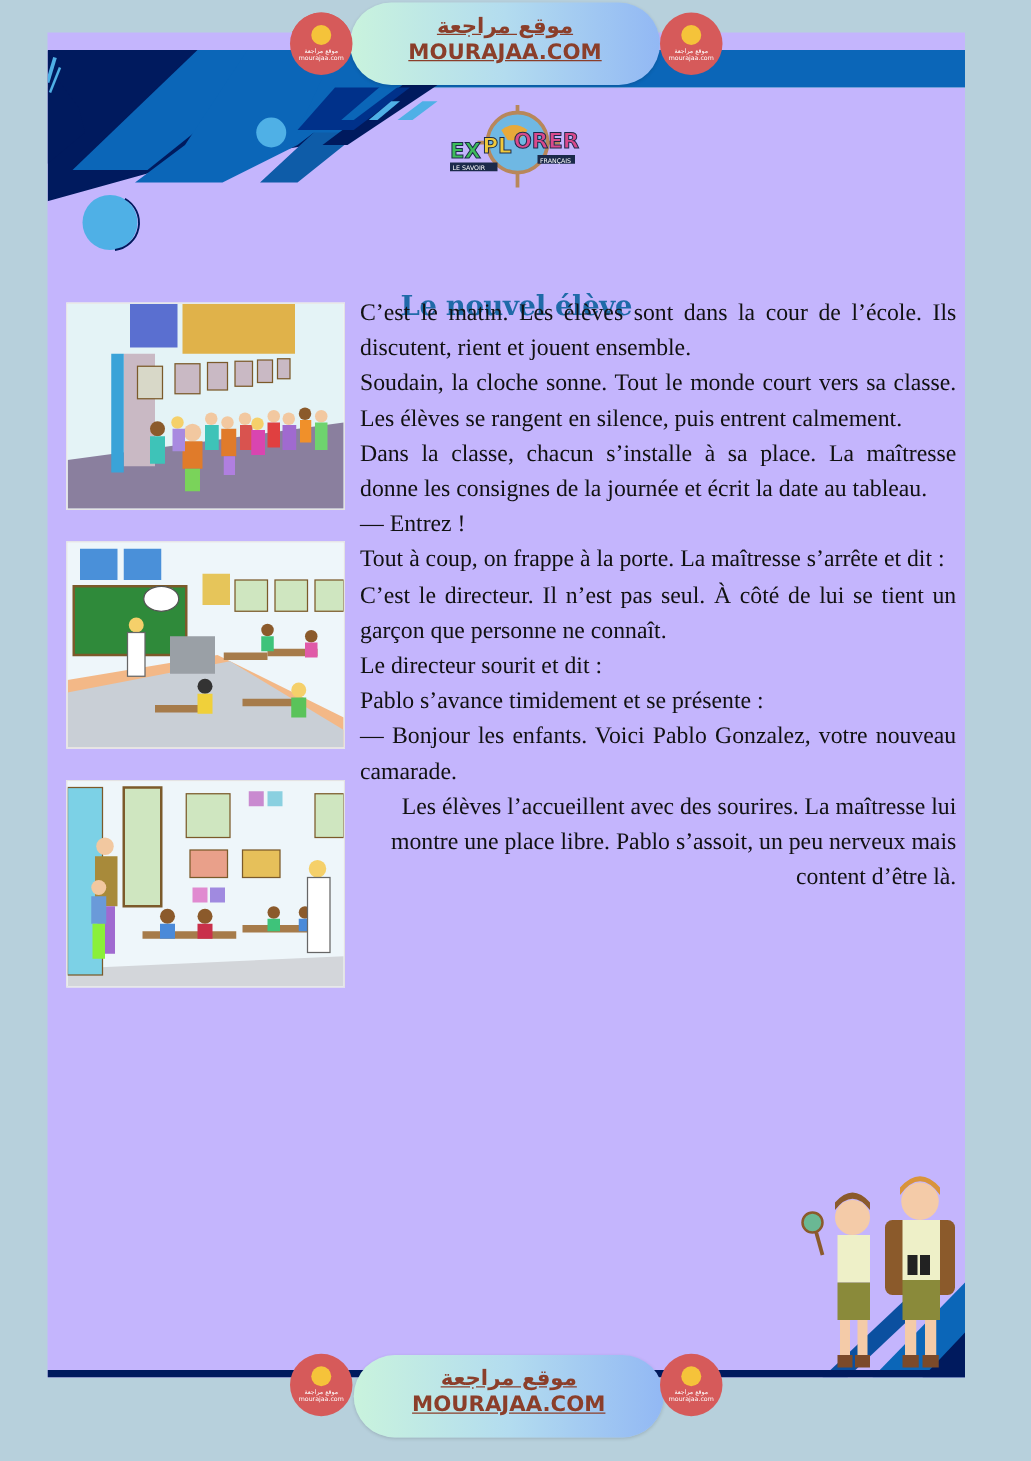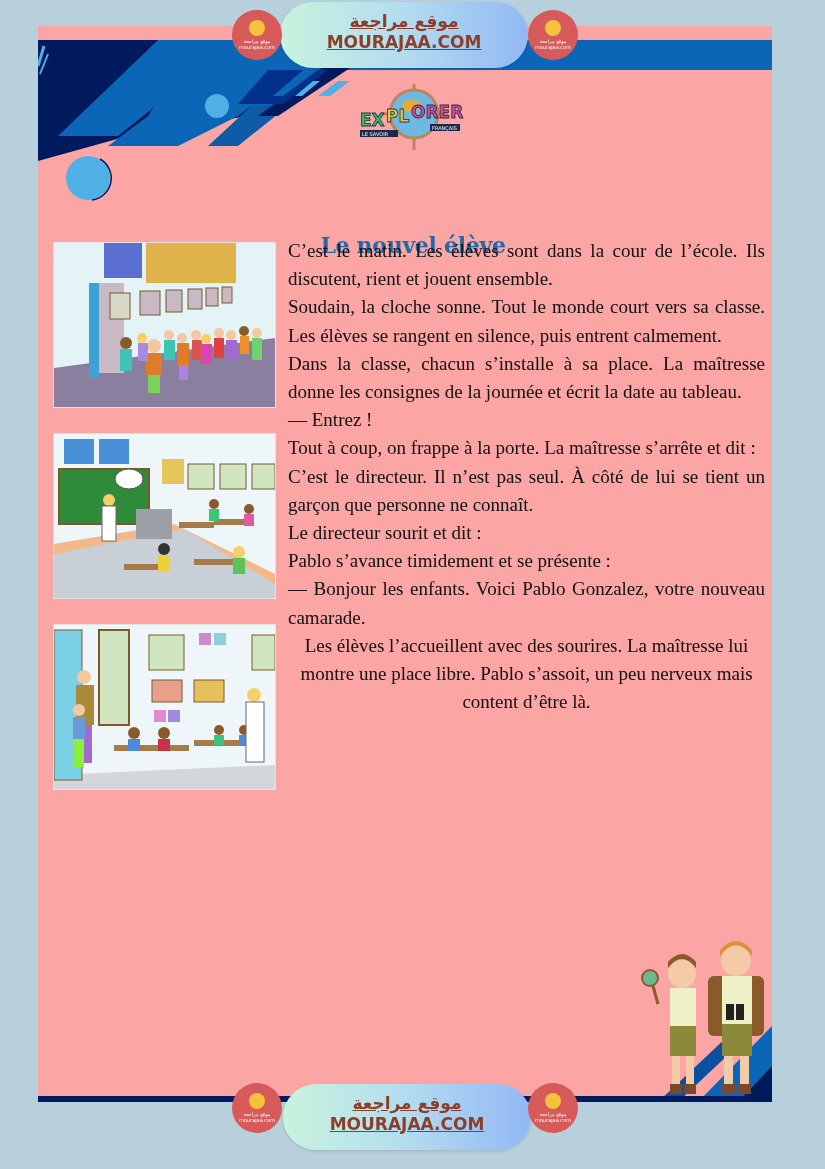--- a/index.html
+++ b/index.html
@@ -1,27 +1,27 @@
 <!DOCTYPE html>
 <html><head>
 <meta charset="utf-8">
 <style>
   html,body{margin:0;padding:0;}
   body{width:825px;height:1169px;background:#b7d0dc;position:relative;overflow:hidden;font-family:"Liberation Serif","DejaVu Serif",serif;}
-  .page{position:absolute;left:38px;top:26px;width:734px;height:1076px;background:#fca5a5;overflow:hidden;}
+  .page{position:absolute;left:38px;top:26px;width:734px;height:1076px;background:#c4b5fd;overflow:hidden;}
   .deco{position:absolute;left:0;top:0;}
   .bottom-line{position:absolute;left:0;bottom:0;width:100%;height:6px;background:#001a5e;}
   .logo{position:absolute;left:318px;top:58px;width:110px;height:68px;}
   .title{position:absolute;left:0;top:170px;width:750px;text-align:center;font-family:"DejaVu Serif",serif;font-weight:bold;font-size:22px;color:#1f6aa8;letter-spacing:-0.3px;margin-top:36px;}
   .pics{position:absolute;left:15px;top:216px;width:223px;}
   .pic{width:223px;height:166px;border:1px solid #e3e3e3;box-sizing:border-box;margin-bottom:25px;position:relative;overflow:hidden;background:#f4f8fb;}
   .pic svg{display:block;}
   .story{position:absolute;left:250px;top:211px;width:477px;font-size:19px;line-height:28.2px;color:#111;text-align:justify;}
   .story p{margin:0;}
-  .story .last{text-align:center;}
+  .story .last{text-align:right;}
   .banner{position:absolute;width:248px;height:66px;border-radius:34px;background:linear-gradient(90deg,#c9f3dd 0%,#b3dcef 50%,#92b8f4 100%);text-align:center;box-shadow:0 1px 3px rgba(0,0,0,0.15);}
   .banner .ar{font-family:"DejaVu Sans",sans-serif;font-weight:bold;font-size:17px;color:#8b3e2a;text-decoration:underline;margin-top:9px;line-height:20px;direction:rtl;}
   .banner .en{font-family:"DejaVu Sans",sans-serif;font-weight:bold;font-size:17px;color:#8b3e2a;text-decoration:underline;line-height:22px;}
   .badge{position:absolute;width:50px;height:50px;border-radius:50%;background:#d65a5a;text-align:center;color:#fff;}
   .badge .coin{width:16px;height:16px;border-radius:50%;background:#f5c33a;margin:10px auto 2px;}
   .badge .t{font-family:"DejaVu Sans",sans-serif;font-size:5px;line-height:6px;}
 </style>
 </head>
 <body>
 

